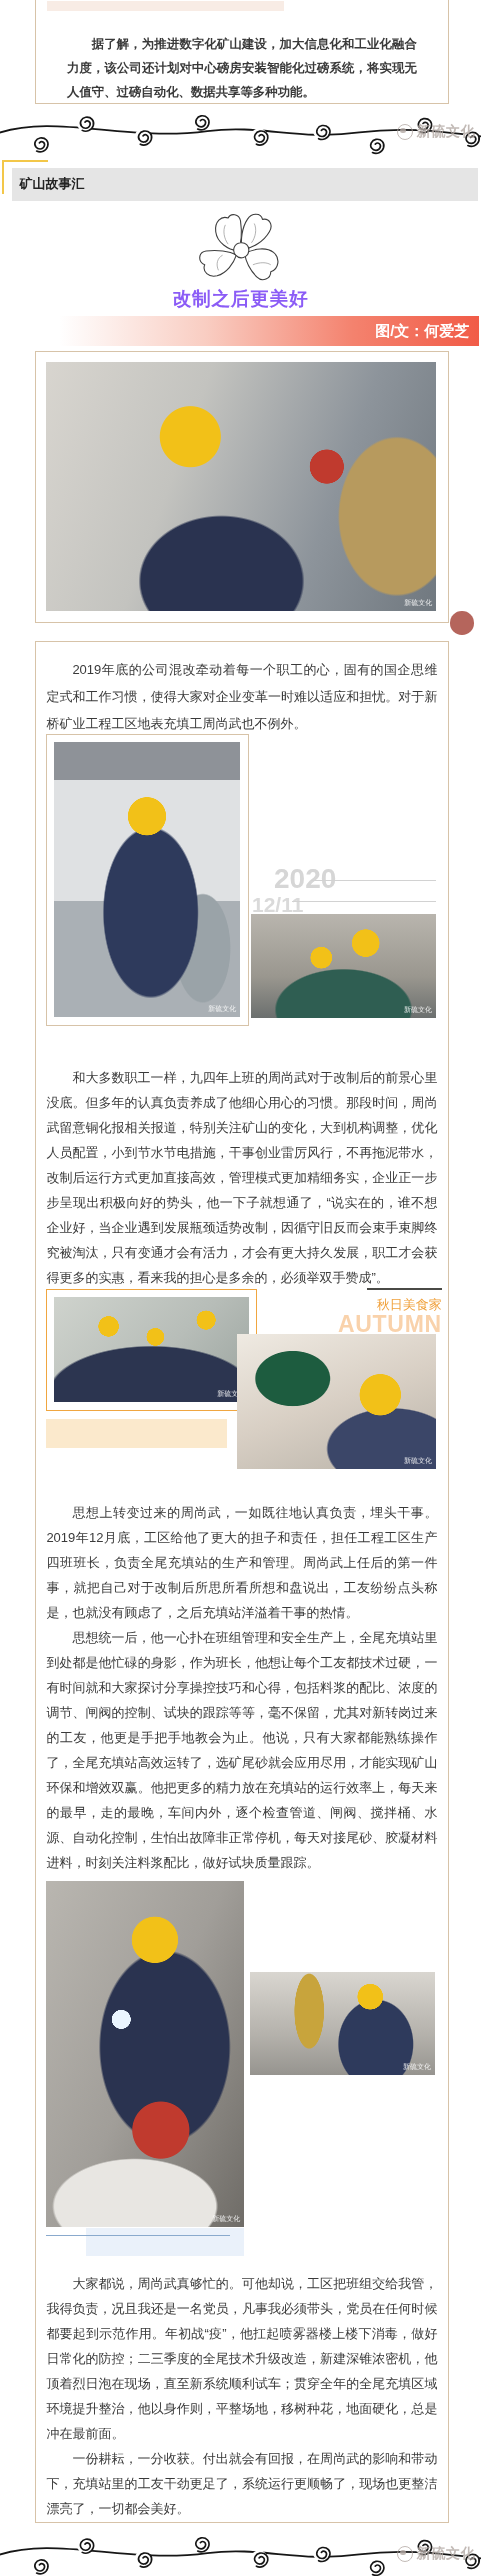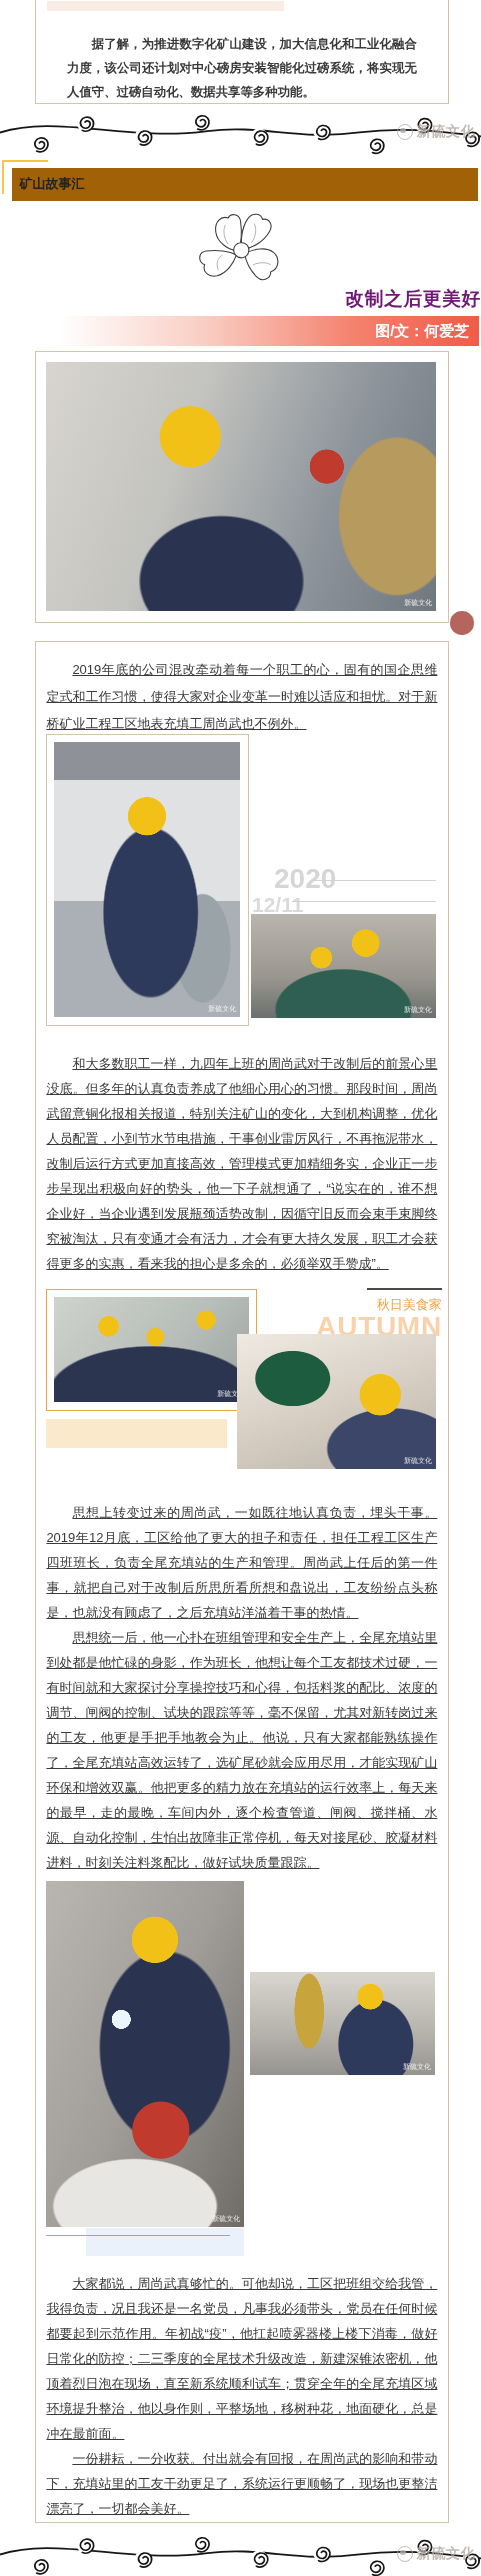--- a/index.html
+++ b/index.html
@@ -1,21 +1,21 @@
 <!DOCTYPE html>
 <html style="font-size:11px"><head>
 <meta charset="utf-8">
 <style>
   html,body{margin:0;padding:0;background:#ffffff;}
   #page{position:relative;width:481px;height:2576px;overflow:hidden;background:#fff;
         font-family:"Liberation Sans","DejaVu Sans",sans-serif;color:#3a3a3a;}
 
   
   .card{position:absolute;border:0.7px solid #d7c3a8;background:#fff;}
-  .para{position:absolute;left:10.4px;width:391px;font-size:13px;color:#3a3a3a;text-align:justify;text-decoration:underline;}
+  .para{position:absolute;left:10.4px;width:391px;font-size:13px;color:#3a3a3a;text-align:justify;}
   .para p{margin:0;text-indent:2em;}
   .photo{position:absolute;overflow:hidden;}
   .photo .wm{position:absolute;right:4.1px;bottom:3.5px;font-size:7px;color:rgba(255,255,255,.85);}
   .wm-badge{position:absolute;display:flex;align-items:center;gap:4.1px;color:#b3a9a4;opacity:.8;}
   .wm-badge .ico{width:14px;height:14px;border:1.4px solid #b3a9a4;border-radius:50%;position:relative;}
   .wm-badge .ico:after{content:"";position:absolute;left:2.8px;top:2.8px;width:5.5px;height:5.5px;border-radius:50%;background:#b3a9a4;}
   .wm-badge .txt{font-size:14px;font-weight:bold;letter-spacing:0.7px;}
 
   
   #intro-card{left:35px;top:-15px;width:412px;height:117px;}
@@ -25,48 +25,48 @@
 
   
   .divider{position:absolute;left:0;width:481px;height:54px;}
   #divider-top{top:102px;}
   #divider-bottom{top:2524px;}
   .divider .wm-badge{right:5.5px;top:21px;}
 
   
   #bracket{position:absolute;left:2.1px;top:160px;width:44px;height:32px;
            border-top:2.8px solid #f3c749;border-left:2.8px solid #f3c749;}
-  #section-band{position:absolute;left:12.4px;top:168px;width:466px;height:32.5px;background:#a16207;}
+  #section-band{position:absolute;left:12.4px;top:168px;width:466px;height:32.5px;background:#e5e5e5;}
   #section-title{position:absolute;left:7px;top:0;line-height:32.5px;font-size:13px;font-weight:bold;color:#222;}
 
   
   #flower{position:absolute;left:192px;top:207px;}
-  #article-title{position:absolute;left:0;top:286px;width:481px;text-align:right;
-                 font-size:18.7px;font-weight:bold;color:#701a75;letter-spacing:0.7px;}
+  #article-title{position:absolute;left:0;top:286px;width:481px;text-align:center;
+                 font-size:18.7px;font-weight:bold;color:#8b5cf6;letter-spacing:0.7px;}
 
   
   #byline-banner{position:absolute;left:59px;top:316px;width:420px;height:30px;
       background:linear-gradient(90deg,#ffffff 0%,#f9cdc2 35%,#f4826e 70%,#f15b47 100%);}
   #byline{position:absolute;right:9.7px;top:0;line-height:30px;color:#fff;font-weight:bold;font-size:15px;}
 
   
   #hero-frame{left:35px;top:351px;width:412px;height:270px;}
   #photo-hero{left:10.4px;top:10.4px;width:390px;height:249px;
     background:
       radial-gradient(circle 31px at 37% 30%, #f2c118 97%, transparent 100%),
       radial-gradient(circle 28px at 72% 42%, #c03a2e 60%, rgba(192,58,46,0) 62%),
       radial-gradient(ellipse 83px 66px at 45% 88%, #2a3350 97%, transparent 100%),
       radial-gradient(ellipse 59px 80px at 90% 62%, #b79a5e 97%, transparent 100%),
       linear-gradient(110deg,#d8d5cf 0%,#c3c3bf 35%,#8d949b 70%,#70787f 100%);}
   #deco-circle{position:absolute;left:450px;top:611px;width:23.5px;height:23.5px;border-radius:50%;background:#b5655c;}
 
   
   #article-card{left:35px;top:641px;width:412px;height:1880px;}
   #p1{top:14px;line-height:27px;}
-  #p2{top:409px;line-height:25px;}
+  #p2{top:423px;line-height:25px;}
   #p3p4{top:858px;line-height:25px;}
   #p5p6{top:1629px;line-height:25px;}
 
   
   #photo-card-left{position:absolute;left:10.4px;top:92px;width:201px;height:290px;border:0.7px solid #d7c3a8;}
   #photo-hoist-left{left:7px;top:7px;width:186px;height:275px;
     background:
       radial-gradient(circle 19.4px at 50% 27%, #f2c118 97%, transparent 100%),
       radial-gradient(ellipse 48px 86px at 52% 62%, #2e3a5c 97%, transparent 100%),
       radial-gradient(ellipse 28px 55px at 80% 75%, #9aa3a8 97%, transparent 100%),
@@ -78,21 +78,21 @@
   #photo-duo{left:215px;top:272px;width:185px;height:104px;
     background:
       radial-gradient(circle 14px at 62% 28%, #f2c118 97%, transparent 100%),
       radial-gradient(circle 11px at 38% 42%, #f2c118 97%, transparent 100%),
       radial-gradient(ellipse 69px 41px at 50% 92%, #2f5e52 97%, transparent 100%),
       linear-gradient(180deg,#b9b5ae 0%,#9a978f 60%,#6b6f6e 100%);}
 
   
   #autumn-line{position:absolute;left:331px;top:646px;width:75px;height:2.1px;background:#4a4a46;}
   #autumn-cn{position:absolute;right:6.2px;top:654px;font-size:13px;color:#f0a13c;}
-  #autumn-en{position:absolute;right:6.2px;top:669px;font-size:28px;font-weight:bold;color:#f9d2ab;letter-spacing:0.7px;}
+  #autumn-en{position:absolute;right:6.2px;top:669px;font-size:23px;font-weight:bold;color:#f9d2ab;letter-spacing:0.7px;}
   #photo-group-frame{position:absolute;left:10.4px;top:647px;width:209px;height:120px;border:1.4px solid #f0a640;}
   #photo-group{left:7px;top:7px;width:195px;height:105px;
     background:
       radial-gradient(circle 10.4px at 28% 28%, #f2c118 97%, transparent 100%),
       radial-gradient(circle 9px at 52% 38%, #f2c118 97%, transparent 100%),
       radial-gradient(circle 9.7px at 78% 22%, #f2c118 97%, transparent 100%),
       radial-gradient(ellipse 104px 48px at 50% 92%, #2c3550 97%, transparent 100%),
       linear-gradient(135deg,#cfd3cd 0%,#b7bdb8 55%,#9aa39e 100%);}
   #peach-rect{position:absolute;left:9.7px;top:777px;width:181px;height:29px;background:#fbe9cc;}
   #photo-computer{left:201px;top:692px;width:199px;height:135px;

